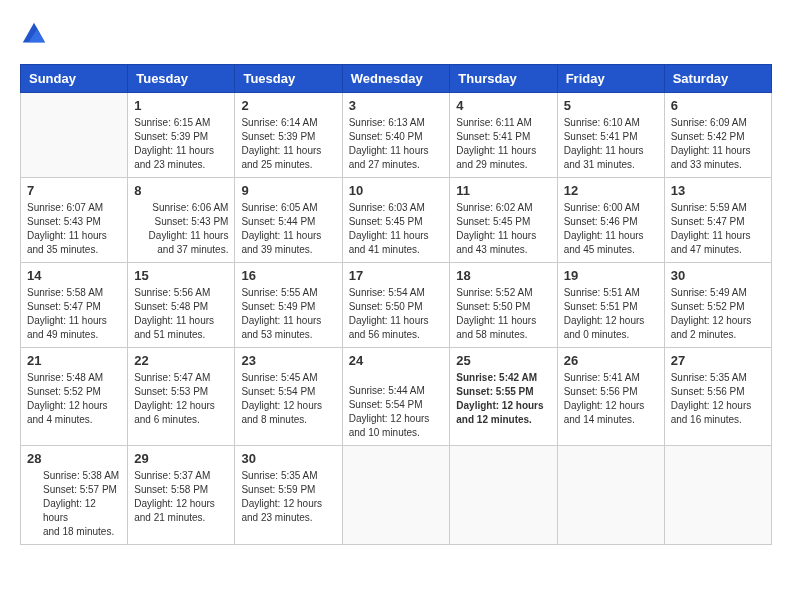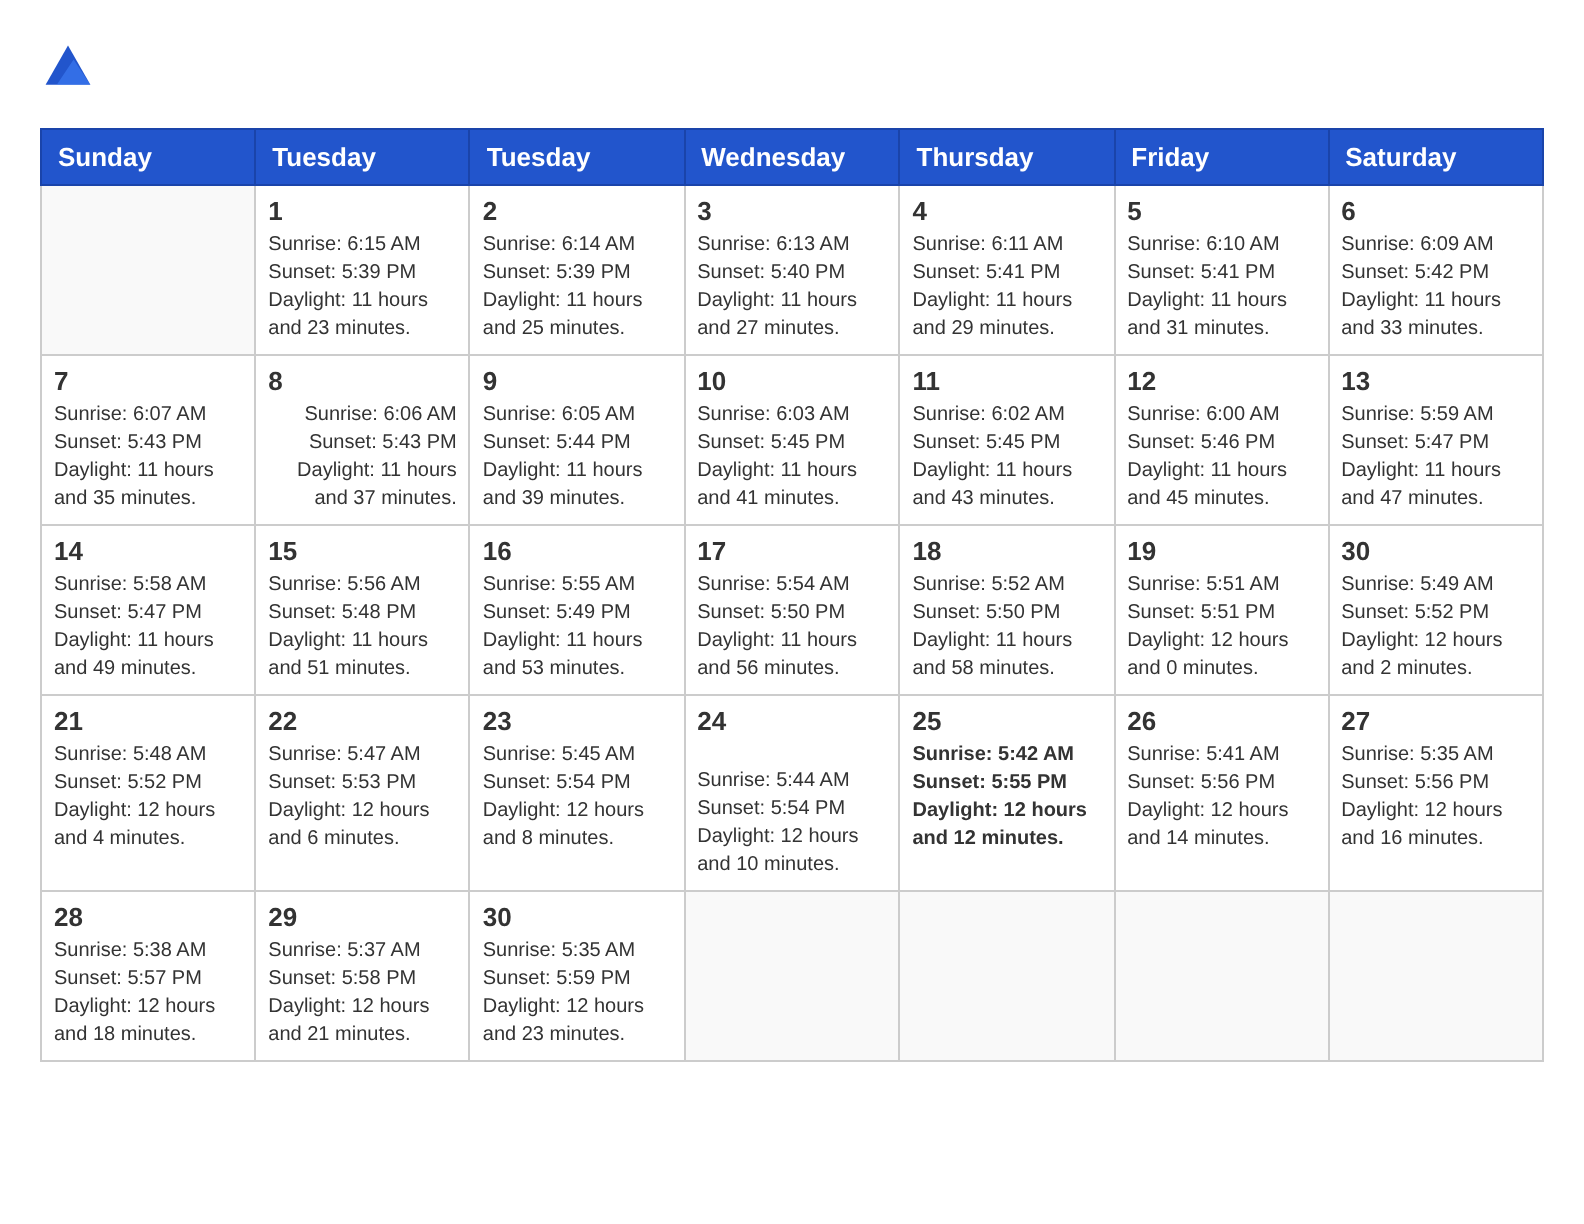--- a/index.html
+++ b/index.html
@@ -309,21 +309,21 @@
           <span class="day-number">27</span>
           <div class="cell-text" style="white-space: pre-line;">Sunrise: 5:35 AM
 Sunset: 5:56 PM
 Daylight: 12 hours
 and 16 minutes.</div>
         </td>
       </tr>
       <tr>
         <td>
           <span class="day-number">28</span>
-          <div class="cell-text" style="white-space: pre-line;">Sunrise: 5:38 AM
+          <div class="cell-text" style="white-space: pre-line; margin-left: 16px;">Sunrise: 5:38 AM
 Sunset: 5:57 PM
 Daylight: 12 hours
 and 18 minutes.</div>
         </td>
         <td>
           <span class="day-number">29</span>
           <div class="cell-text" style="white-space: pre-line;">Sunrise: 5:37 AM
 Sunset: 5:58 PM
 Daylight: 12 hours
 and 21 minutes.</div>

